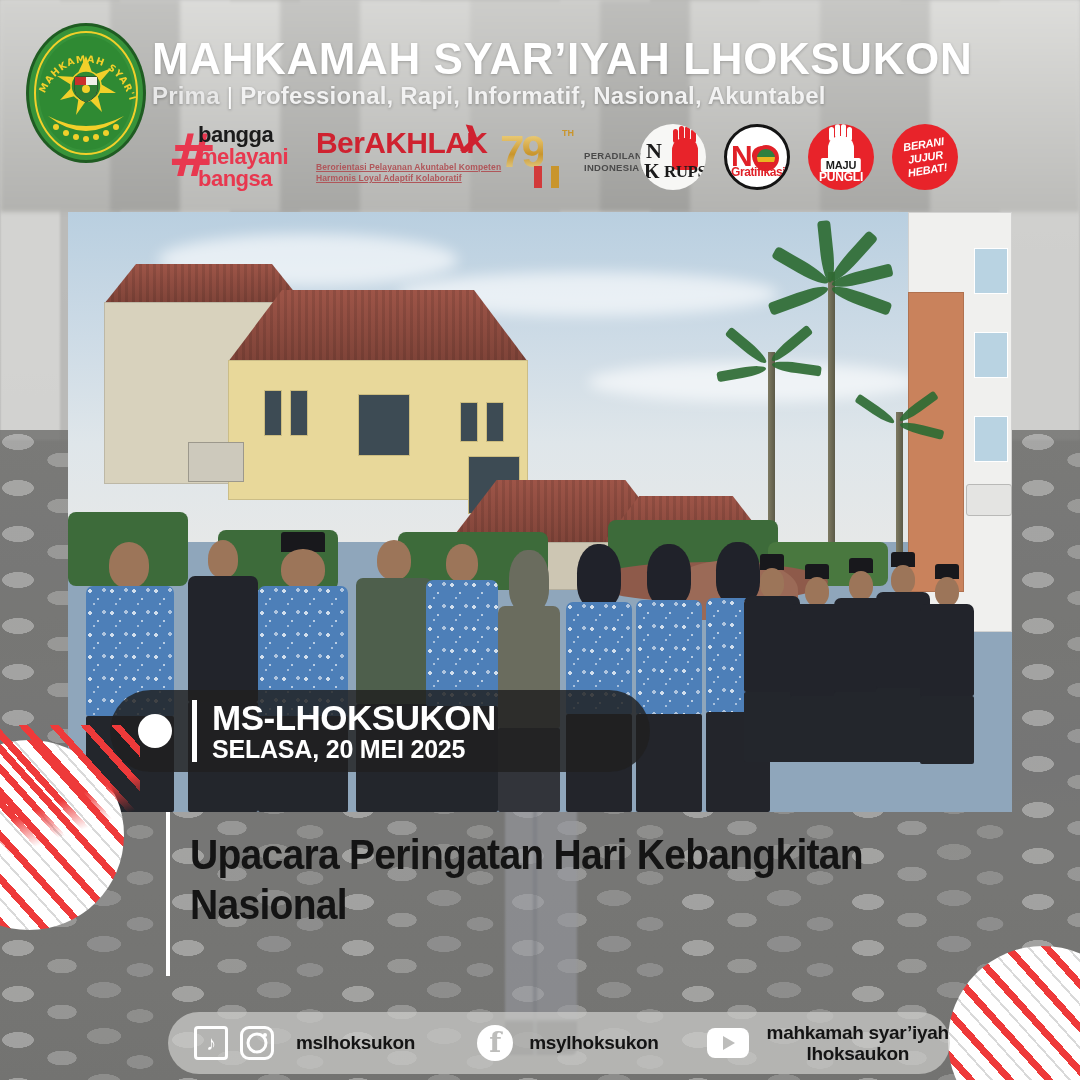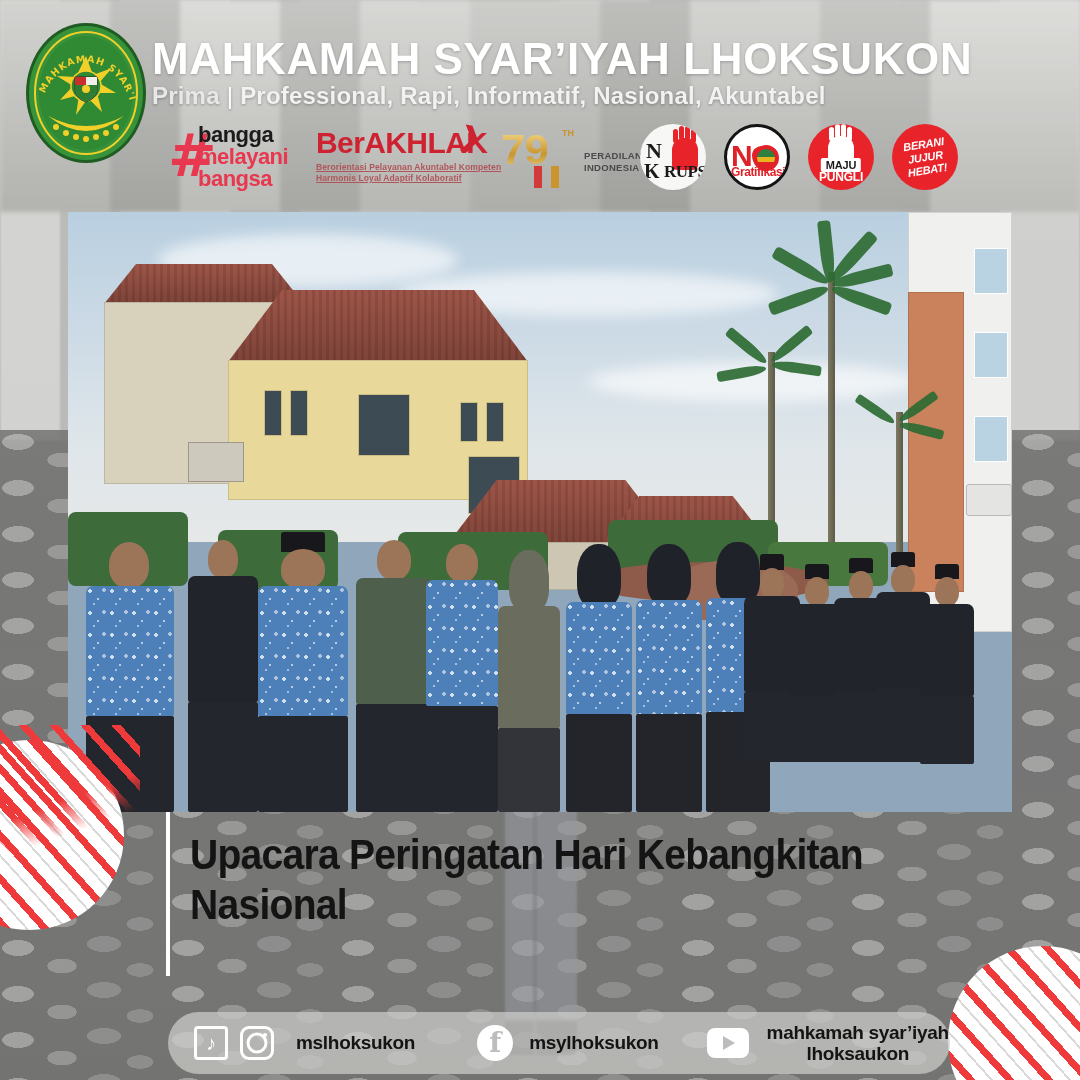--- a/index.html
+++ b/index.html
@@ -118,21 +118,21 @@
     text-decoration:underline;
   }
   .berakhlak .sub1 { margin-top:4px; }
 
   .hut79 { position:absolute; left:332px; top:2px; width:210px; height:66px; }
   .hut79 .num {
     position:absolute; left:0; top:4px;
     font-size:44px; font-weight:bold; line-height:44px; letter-spacing:-3px;
     background:linear-gradient(180deg,#f3d98a,#c9952c 55%,#eadb9f);
     -webkit-background-clip:text; background-clip:text; color:transparent;
-    font-family:Liberation Mono, monospace;
+    font-family:Liberation Sans, sans-serif;
   }
   .hut79 .th { position:absolute; left:62px; top:2px; font-size:9px; color:#c9952c; font-weight:bold; }
   .hut79 .swoosh {
     position:absolute; left:14px; top:40px; width:50px; height:22px;
     background:linear-gradient(70deg, transparent 0 42%, #d23a3a 42% 56%, transparent 56% 70%, #c9952c 70% 84%, transparent 84%);
     transform:skewX(-20deg);
   }
   .hut79 .cap1,.hut79 .cap2 {
     position:absolute; left:84px; font-size:9.5px; font-weight:bold; color:#4a4a4a; letter-spacing:.3px;
     white-space:nowrap;
@@ -575,20 +575,28 @@
       <div class="p-legs" style="top:136px; height:74px;"></div>
     </div>
     <div class="person" style="left:852px; top:352px; width:54px; height:200px;">
       <div class="peci" style="left:28%; top:0; width:44%; height:15px;"></div>
       <div class="p-head" style="left:28%; top:13px; width:44%; height:29px;"></div>
       <div class="p-body suit" style="top:40px; height:92px;"></div>
       <div class="p-legs" style="top:132px; height:68px;"></div>
     </div>
   </div>
 
+  <div class="date-pill">
+    <div class="date-dot"></div>
+    <div class="date-rule"></div>
+    <div class="date-txt">
+      <div class="date-l1">MS-LHOKSUKON</div>
+      <div class="date-l2">SELASA, 20 MEI 2025</div>
+    </div>
+  </div>
 
   <div class="headline-rule"></div>
   <div class="headline">Upacara Peringatan Hari Kebangkitan Nasional</div>
 
   <div class="stripes-left"></div>
   <div class="stripes-left-red"></div>
   <div class="stripes-right"></div>
 
   <div class="footer">
 

